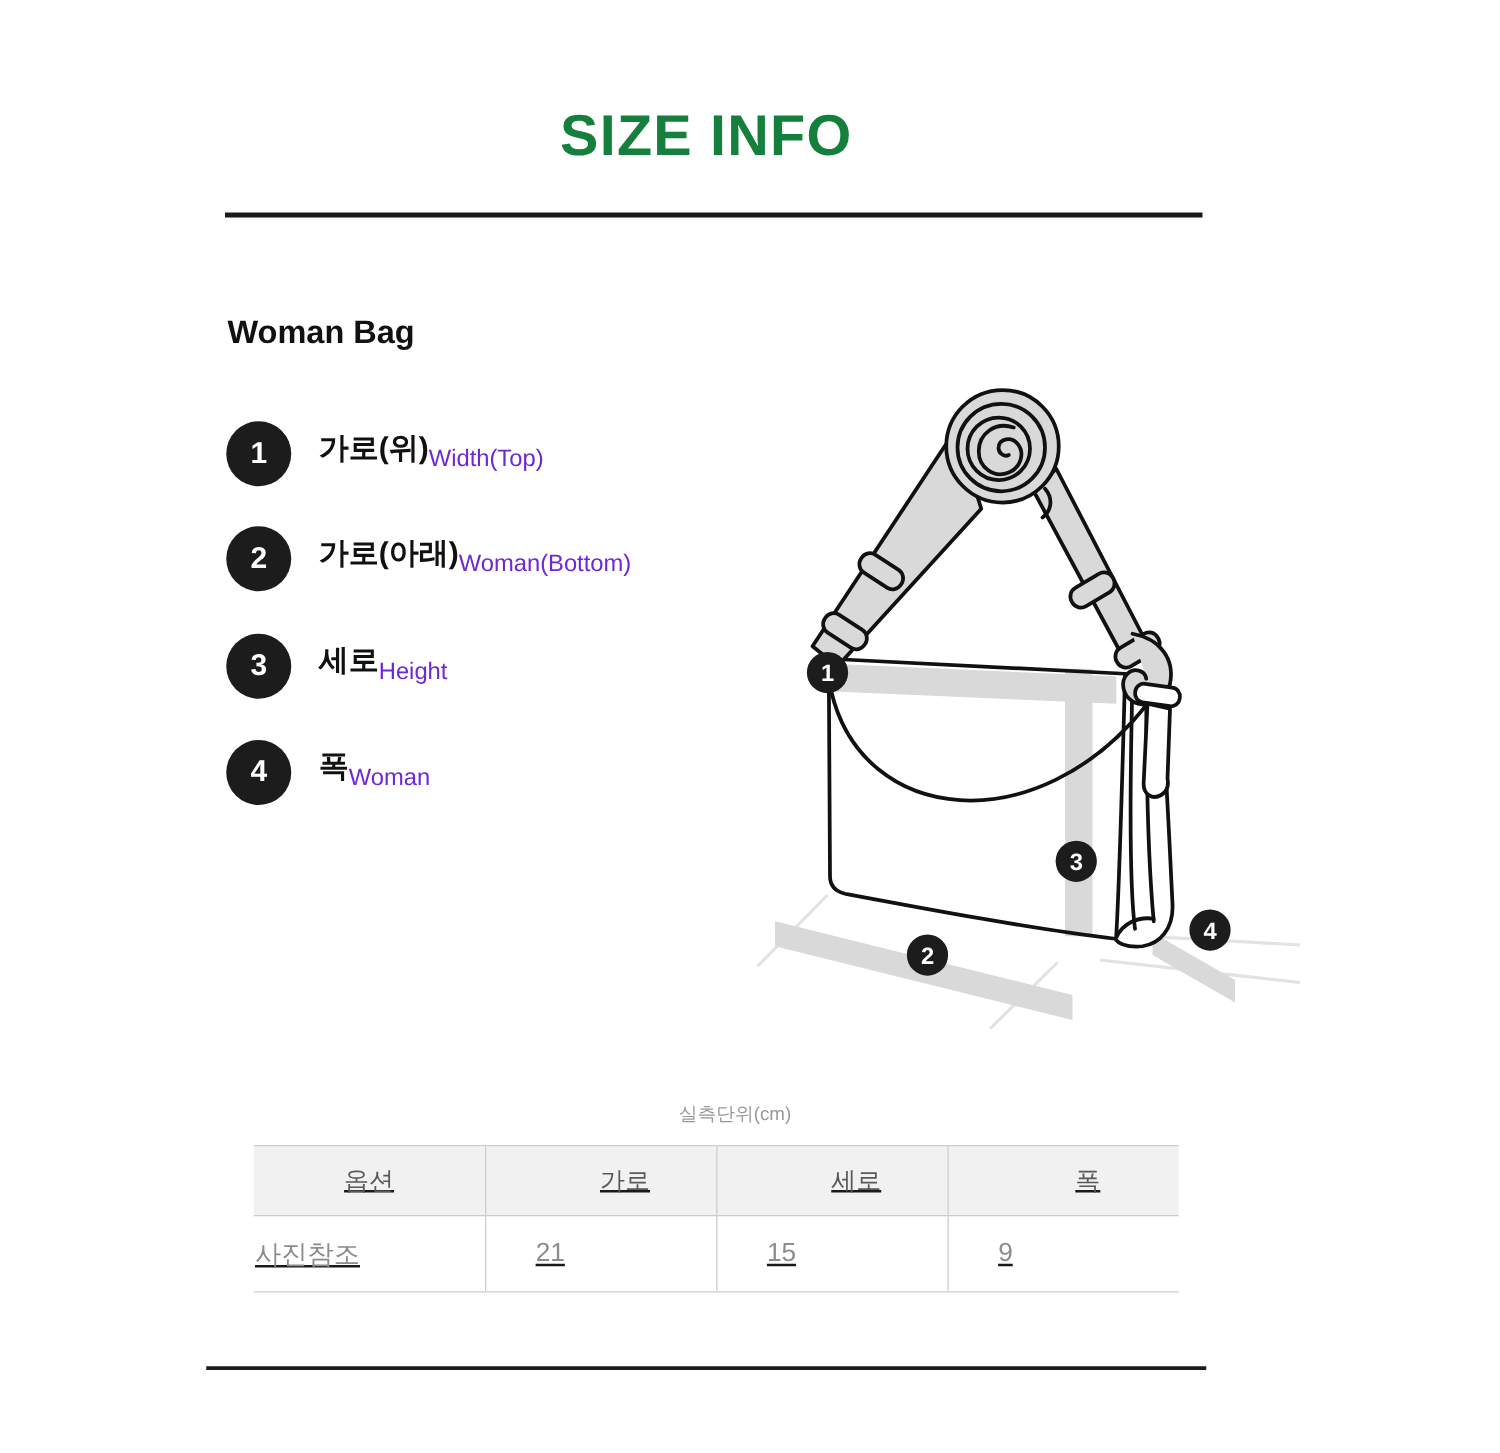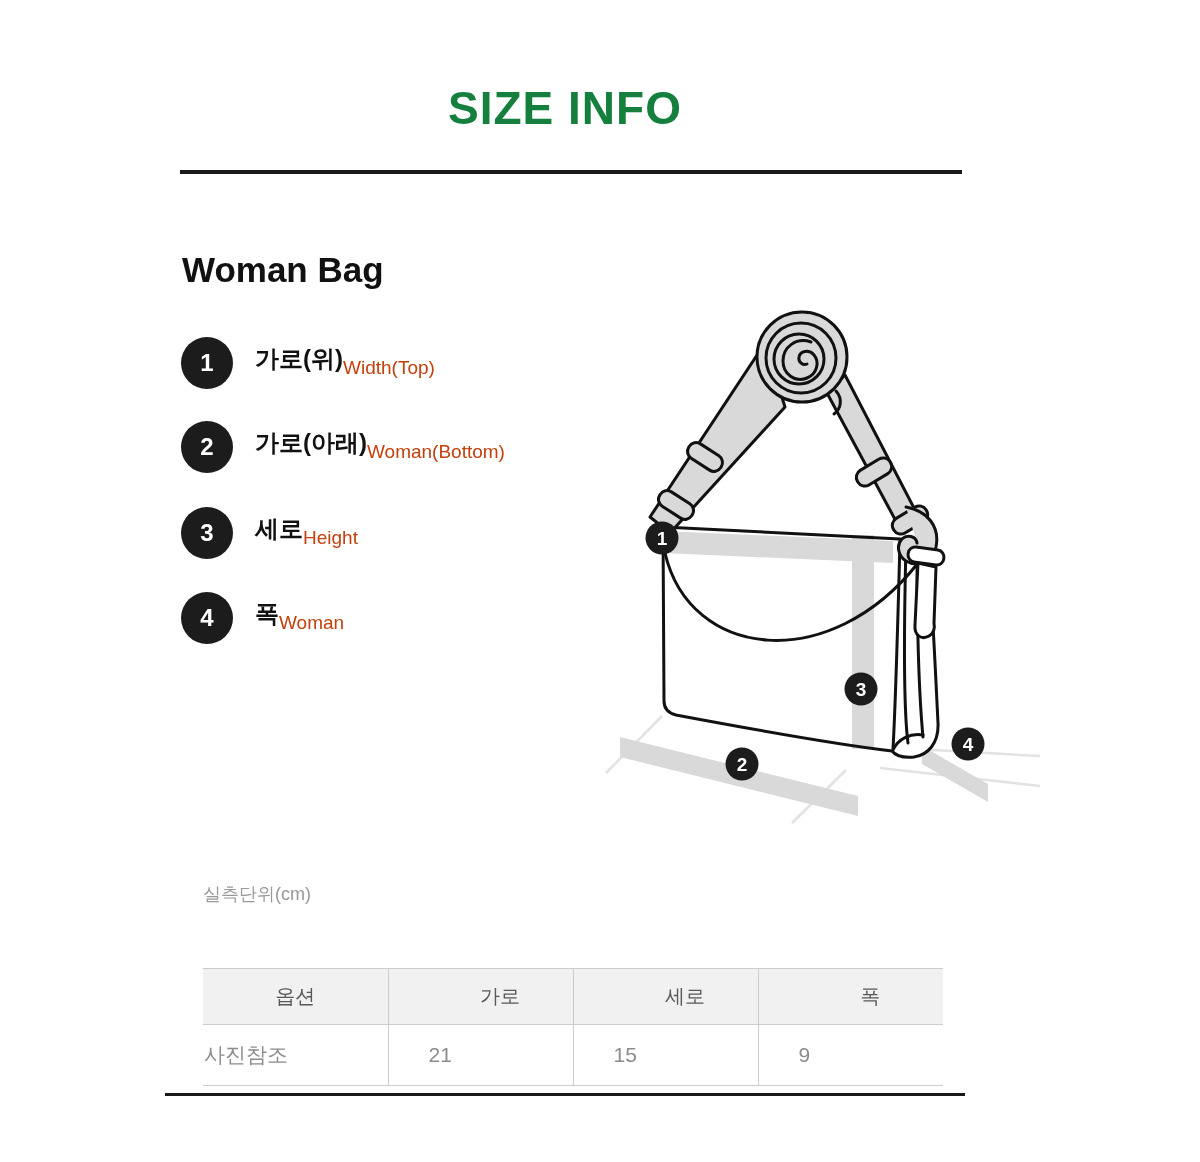--- a/index.html
+++ b/index.html
@@ -7,39 +7,39 @@
        font-family:"Liberation Sans","DejaVu Sans",sans-serif;color:#1a1a1a;}
   .abs{position:absolute;}
 
   
   .page-title{left:170px;top:46px;width:790px;text-align:center;
               font-size:46px;font-weight:700;letter-spacing:1px;color:#15803d;margin-top:35px;}
   .rule-top{left:180px;top:170px;width:782px;height:4px;background:#1a1a1a;}
   .rule-bottom{left:165px;top:1093px;width:800px;height:3px;background:#1a1a1a;}
 
   
-  .section-heading{left:182px;top:250px;font-size:35px;font-weight:700;color:#111;}
+  .section-heading{left:182px;top:250px;font-size:26px;font-weight:700;color:#111;}
 
   
   .legend-item{left:181px;display:flex;align-items:center;gap:22px;height:52px;}
   .legend-bullet{width:52px;height:52px;border-radius:50%;background:#1c1c1c;
                  display:flex;align-items:center;justify-content:center;
                  color:#fff;font-size:24px;font-weight:700;flex:0 0 auto;}
   .legend-text{display:flex;flex-direction:row;justify-content:center;}
   .legend-ko{font-size:24px;font-weight:700;color:#111;line-height:1.15;}
-  .legend-en{font-size:19px;font-weight:400;color:#c2410c;line-height:1.3;margin-top:11px;}
+  .legend-en{font-size:19px;font-weight:400;color:#6d28d9;line-height:1.3;margin-top:11px;}
   .li-1{top:337px;} .li-2{top:421px;} .li-3{top:507px;} .li-4{top:592px;}
 
   
   .diagram{left:590px;top:295px;width:450px;height:540px;}
 
   
-  .unit-note{left:203px;top:882px;width:740px;text-align:left;
-             font-size:18px;color:#999;}
-  .size-table{left:203px;top:968px;width:740px;border-collapse:collapse;table-layout:fixed;}
+  .unit-note{left:218px;top:882px;width:740px;text-align:center;
+             font-size:15px;color:#999;}
+  .size-table{left:203px;top:916px;width:740px;border-collapse:collapse;table-layout:fixed;text-decoration:underline;}
   .size-table th{height:53px;background:#f1f1f1;font-weight:400;font-size:20px;color:#595959;
                  border-top:1px solid #ccc;border-bottom:1px solid #ccc;text-align:center;}
   .size-table td{height:58px;font-size:21px;color:#8c8c8c;text-align:left;
                  border-bottom:1px solid #ccc;}
   .size-table th + th, .size-table td + td{border-left:1px solid #ccc;padding-left:40px;}
 </style>
 </head>
 <body>
 
 <div class="abs page-title">SIZE INFO</div>

